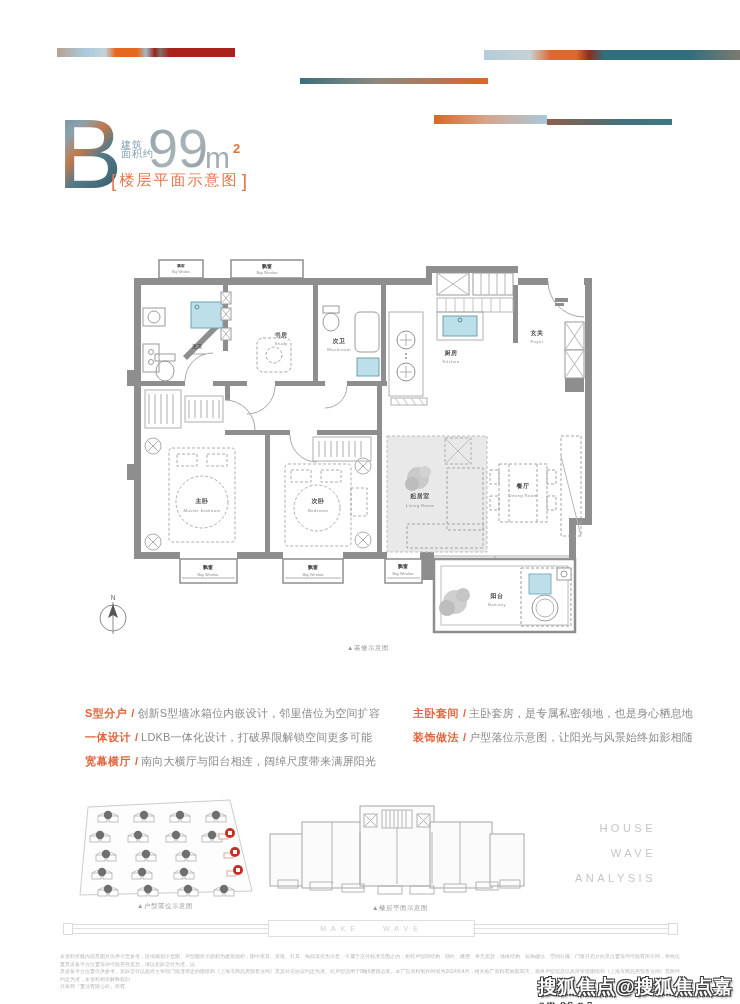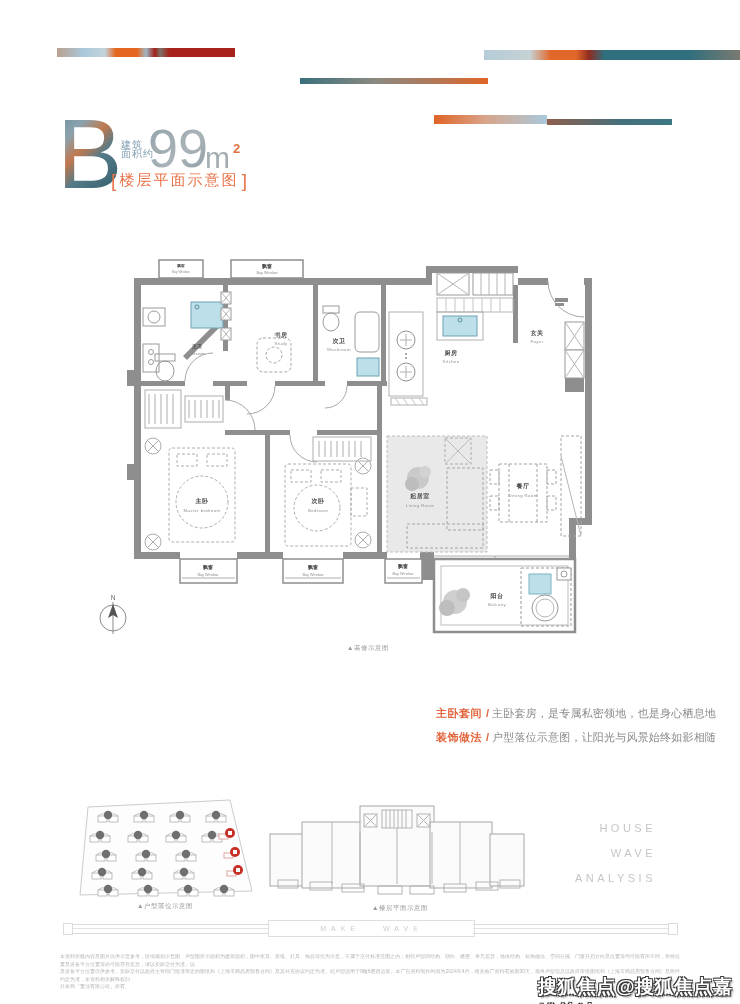--- a/index.html
+++ b/index.html
@@ -27,21 +27,21 @@
   .hdr-sup{position:absolute;left:233px;top:141px;font-size:13px;color:#de7340;font-weight:bold;}
   .hdr-bracket{position:absolute;left:111px;top:171px;width:136px;height:19px;color:#e8744a;
     display:flex;align-items:center;justify-content:space-between;font-size:15px;}
   .hdr-bracket .br{font-size:19px;font-weight:300;color:#e8744a;}
   .hdr-bracket .lay{letter-spacing:2px;}
 
   .fp-caption{position:absolute;left:347px;top:644px;font-size:6.5px;color:#9a9a9a;letter-spacing:.5px;}
 
   .features{position:absolute;top:701px;font-size:11px;line-height:24px;white-space:nowrap;}
   .feat-left{left:85px;}
-  .feat-right{left:436px;}
+  .feat-right{left:413px;}
   .f-label{color:#e2643c;font-weight:bold;letter-spacing:.5px;}
   .f-slash{color:#e2643c;font-weight:bold;margin:0 3px 0 4px;}
   .f-desc{color:#8a8a8a;letter-spacing:.2px;}
 
   .diagram-caption{position:absolute;font-size:6.5px;color:#9a9a9a;text-align:center;letter-spacing:.5px;}
   .cap-site{left:75px;top:902px;width:180px;}
   .cap-floor{left:295px;top:904px;width:210px;}
 
   .analysis{position:absolute;left:540px;top:816px;width:116px;text-align:right;
     font-size:11px;letter-spacing:3.5px;color:#c6c6ca;line-height:25px;font-weight:500;}
@@ -315,20 +315,31 @@
       <text class="t-bay-en" x="123" y="326">Bay Window</text>
       <text class="t-bay-cn" x="228" y="319">飘窗</text>
       <text class="t-bay-en" x="228" y="326">Bay Window</text>
       <text class="t-bay-cn" x="318" y="318">飘窗</text>
       <text class="t-bay-en" x="318" y="325">Bay Window</text>
     </g>
   </svg>
 
   <div class="fp-caption">▲装修示意图</div>
 
+  <div class="features feat-left">
+    <div>
+      <span class="f-label">S型分户</span><span class="f-slash">/</span><span class="f-desc">创新S型墙冰箱位内嵌设计，邻里借位为空间扩容</span>
+    </div>
+    <div>
+      <span class="f-label">一体设计</span><span class="f-slash">/</span><span class="f-desc">LDKB一体化设计，打破界限解锁空间更多可能</span>
+    </div>
+    <div>
+      <span class="f-label">宽幕横厅</span><span class="f-slash">/</span><span class="f-desc">南向大横厅与阳台相连，阔绰尺度带来满屏阳光</span>
+    </div>
+  </div>
   <div class="features feat-right">
     <div>
       <span class="f-label">主卧套间</span><span class="f-slash">/</span><span class="f-desc">主卧套房，是专属私密领地，也是身心栖息地</span>
     </div>
     <div>
       <span class="f-label">装饰做法</span><span class="f-slash">/</span><span class="f-desc">户型落位示意图，让阳光与风景始终如影相随</span>
     </div>
   </div>
 
   <svg style="position:absolute;left:70px;top:793px;" width="190" height="112" viewBox="0 0 190 112">

